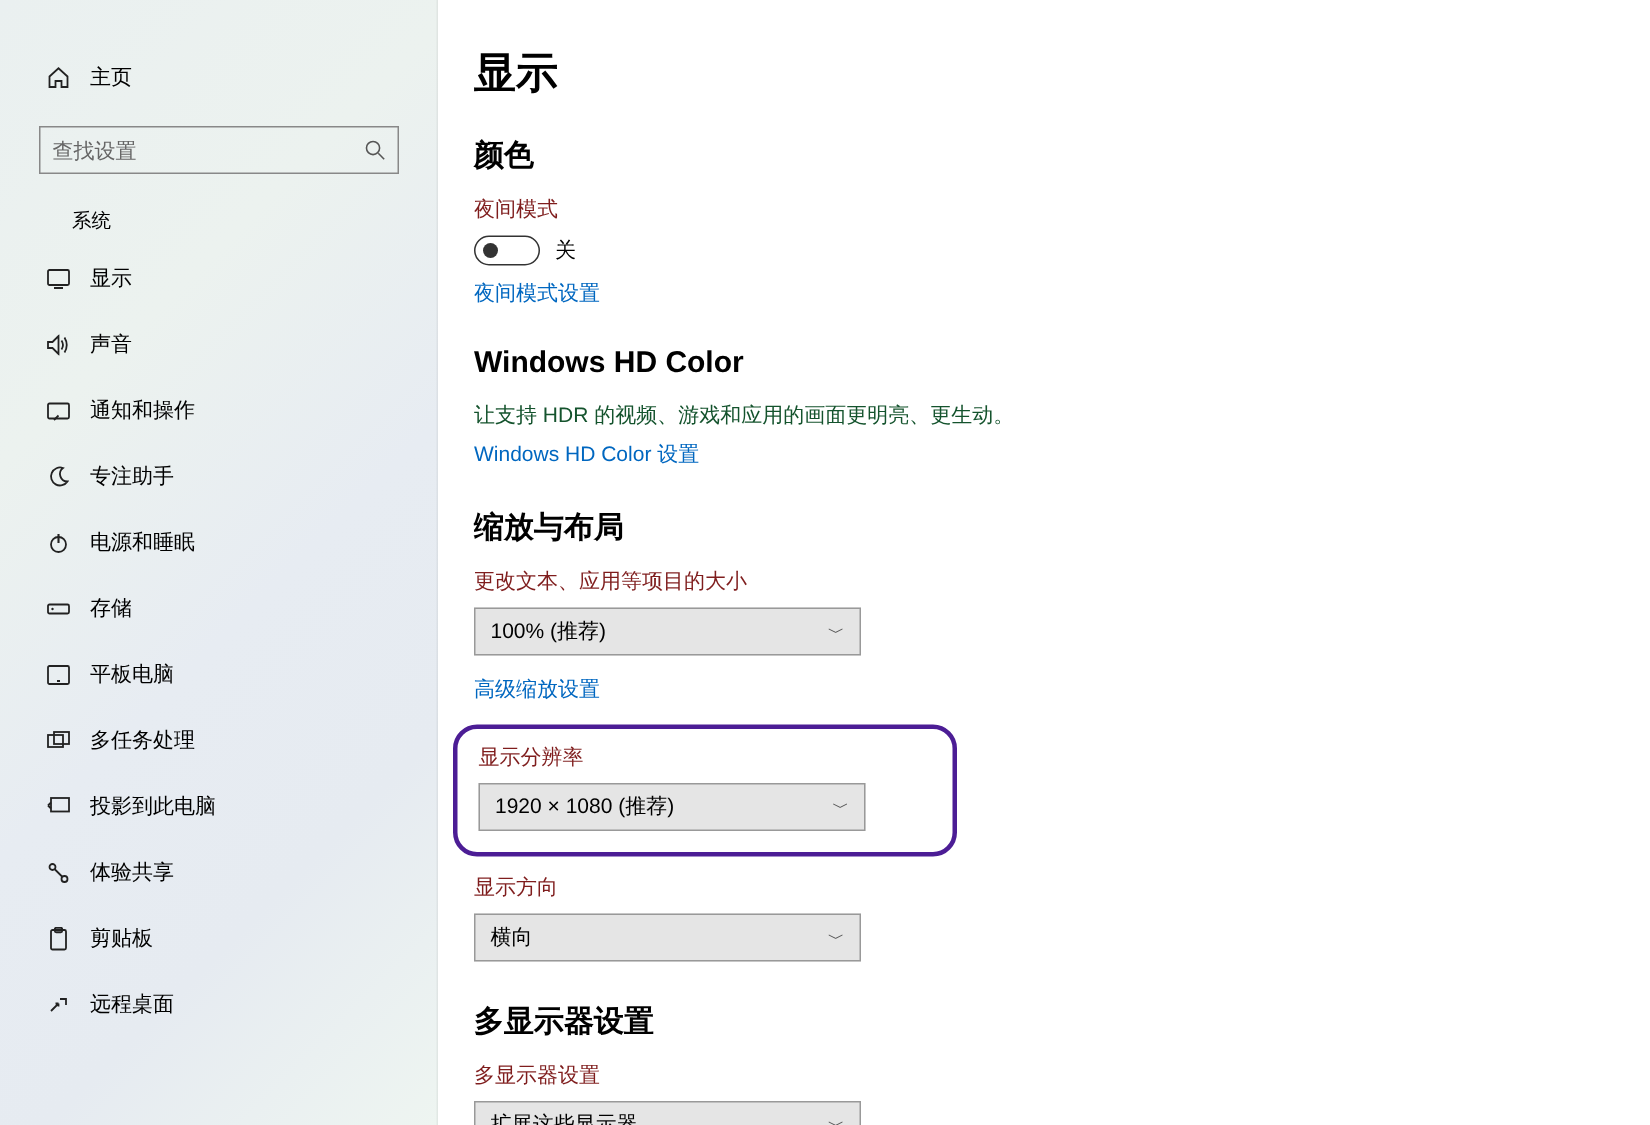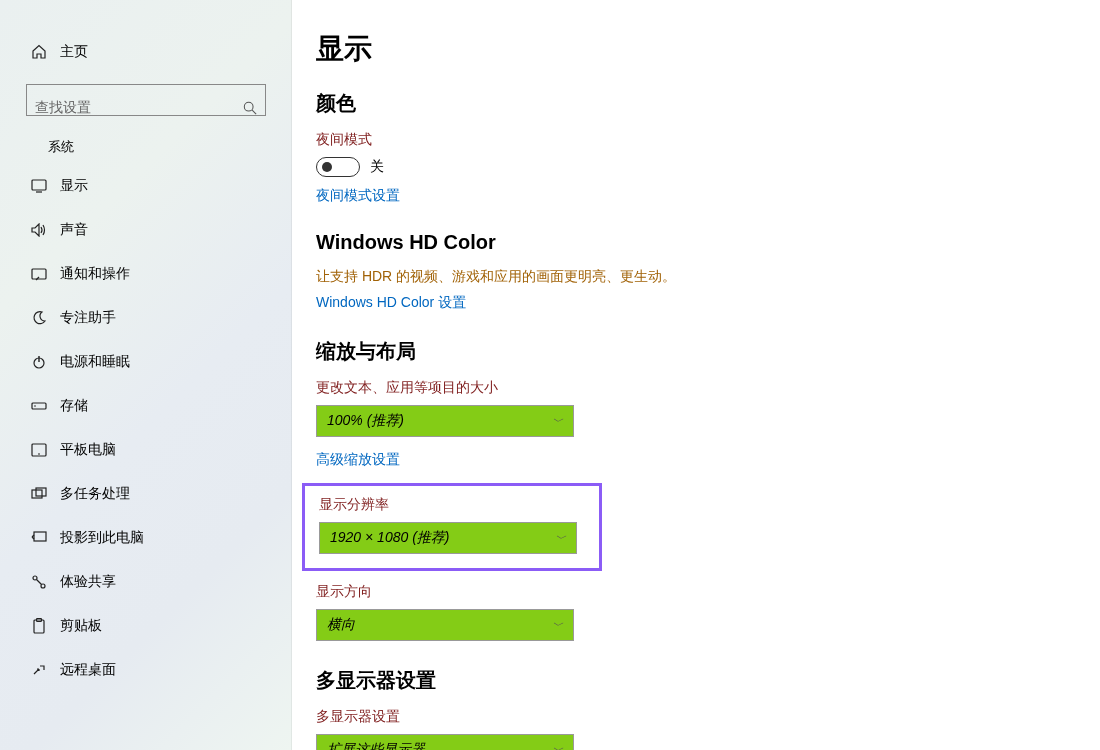--- a/index.html
+++ b/index.html
@@ -41,21 +41,21 @@
   width: 22px;
   display: inline-flex;
   justify-content: center;
   margin-right: 10px;
 }
 .search-box {
   margin: 10px 14px 16px 14px;
   border: 1px solid #888;
   height: 32px;
   display: flex;
-  align-items: flex-end;
+  align-items: center;
   padding: 0 8px;
   background: rgba(255,255,255,0.0);
   cursor: text;
   gap: 15px;
 }
 .search-input {
   flex: 1;
   border: none;
   background: transparent;
   outline: none;
@@ -139,48 +139,47 @@
   font-size: 14px;
   cursor: pointer;
   display: inline-block;
   text-align: right;
 }
 .block {
   margin-bottom: 26px;
 }
 .desc {
   font-size: 14px;
-  color: #a16207;
+  color: #14532d;
   margin-bottom: 8px;
 }
 .combo {
   width: 258px;
   height: 32px;
   border: 1px solid #999;
   display: flex;
   align-items: center;
   justify-content: space-between;
   padding: 0 10px;
   cursor: pointer;
-  background: #84cc16;
-  font-size: 14px;
-  font-style: italic;
+  background: #e5e5e5;
+  font-size: 14px;
 }
 .combo .chev {
   font-size: 11px;
   color: #555;
 }
 .group {
   margin-bottom: 14px;
 }
 .highlight-box {
-  border: 3px solid #8b5cf6;
-  border-radius: 0;
+  border: 3px solid #4c1d95;
+  border-radius: 16px;
   padding: 10px 14px 14px 14px;
-  width: 300px;
+  width: 336px;
   margin-bottom: 12px;
   margin-left: -14px;
 }
 svg { display: block; }
 </style>
 </head>
 <body>
 
 <div class="sidebar">
 

